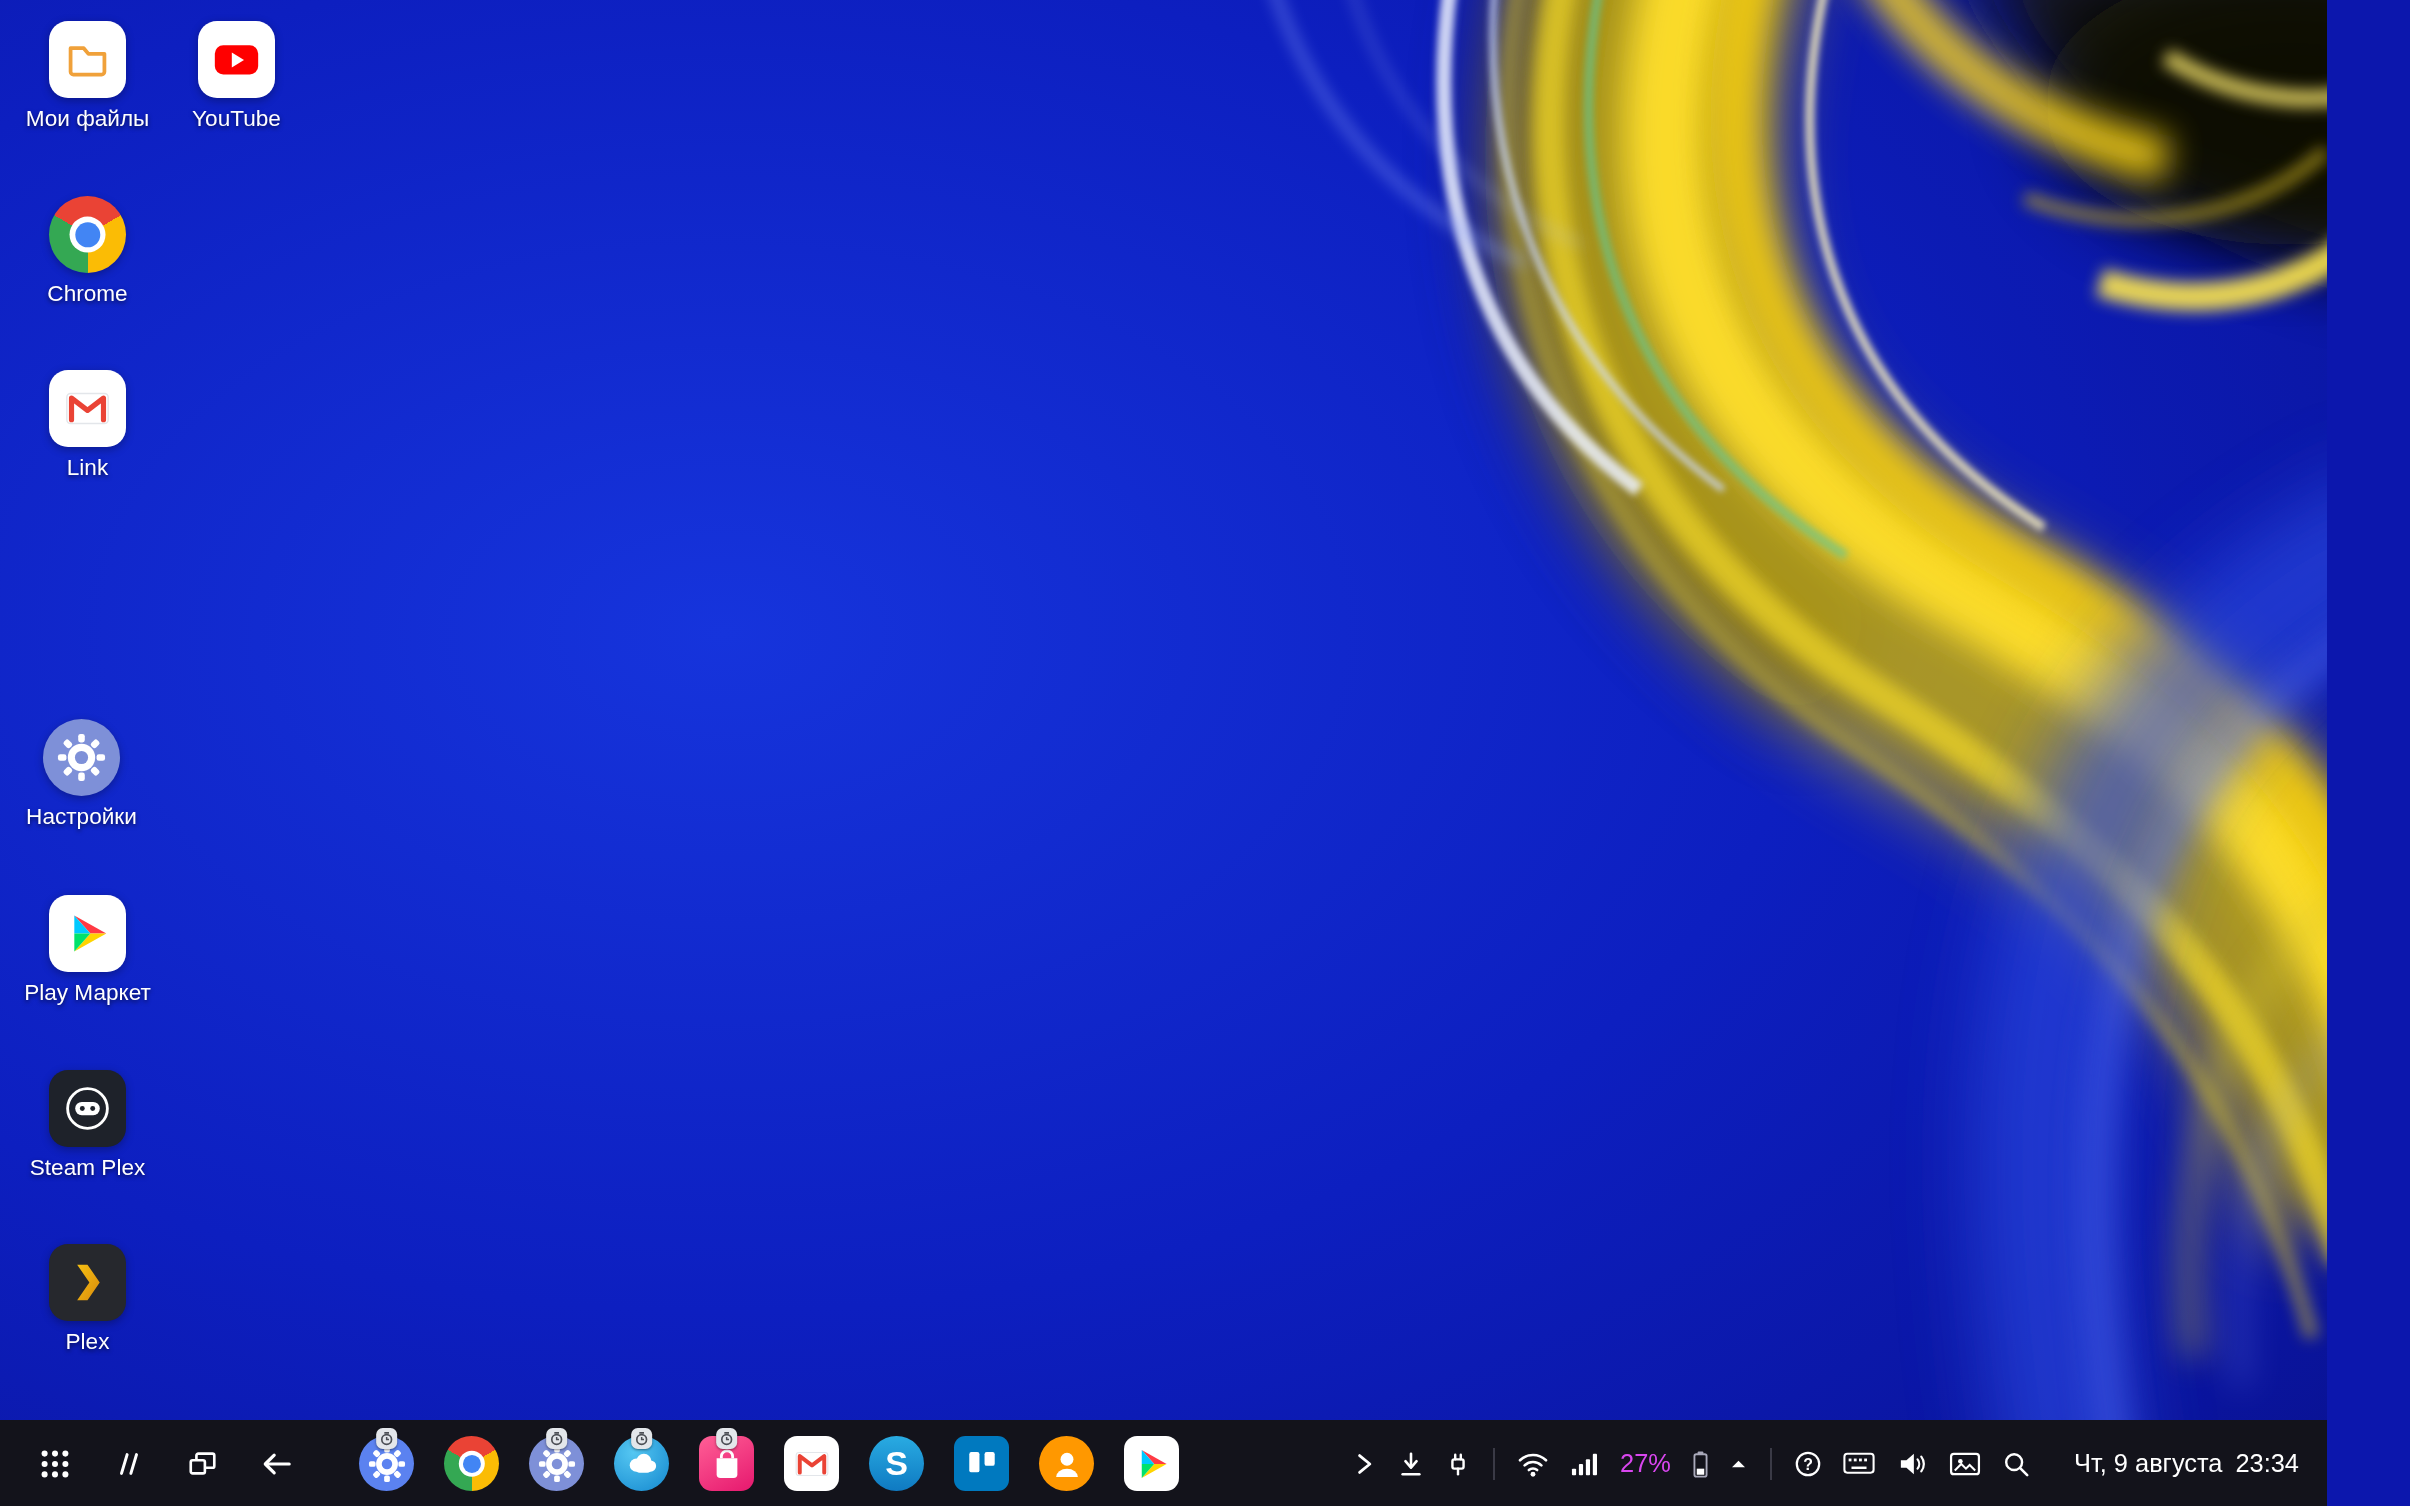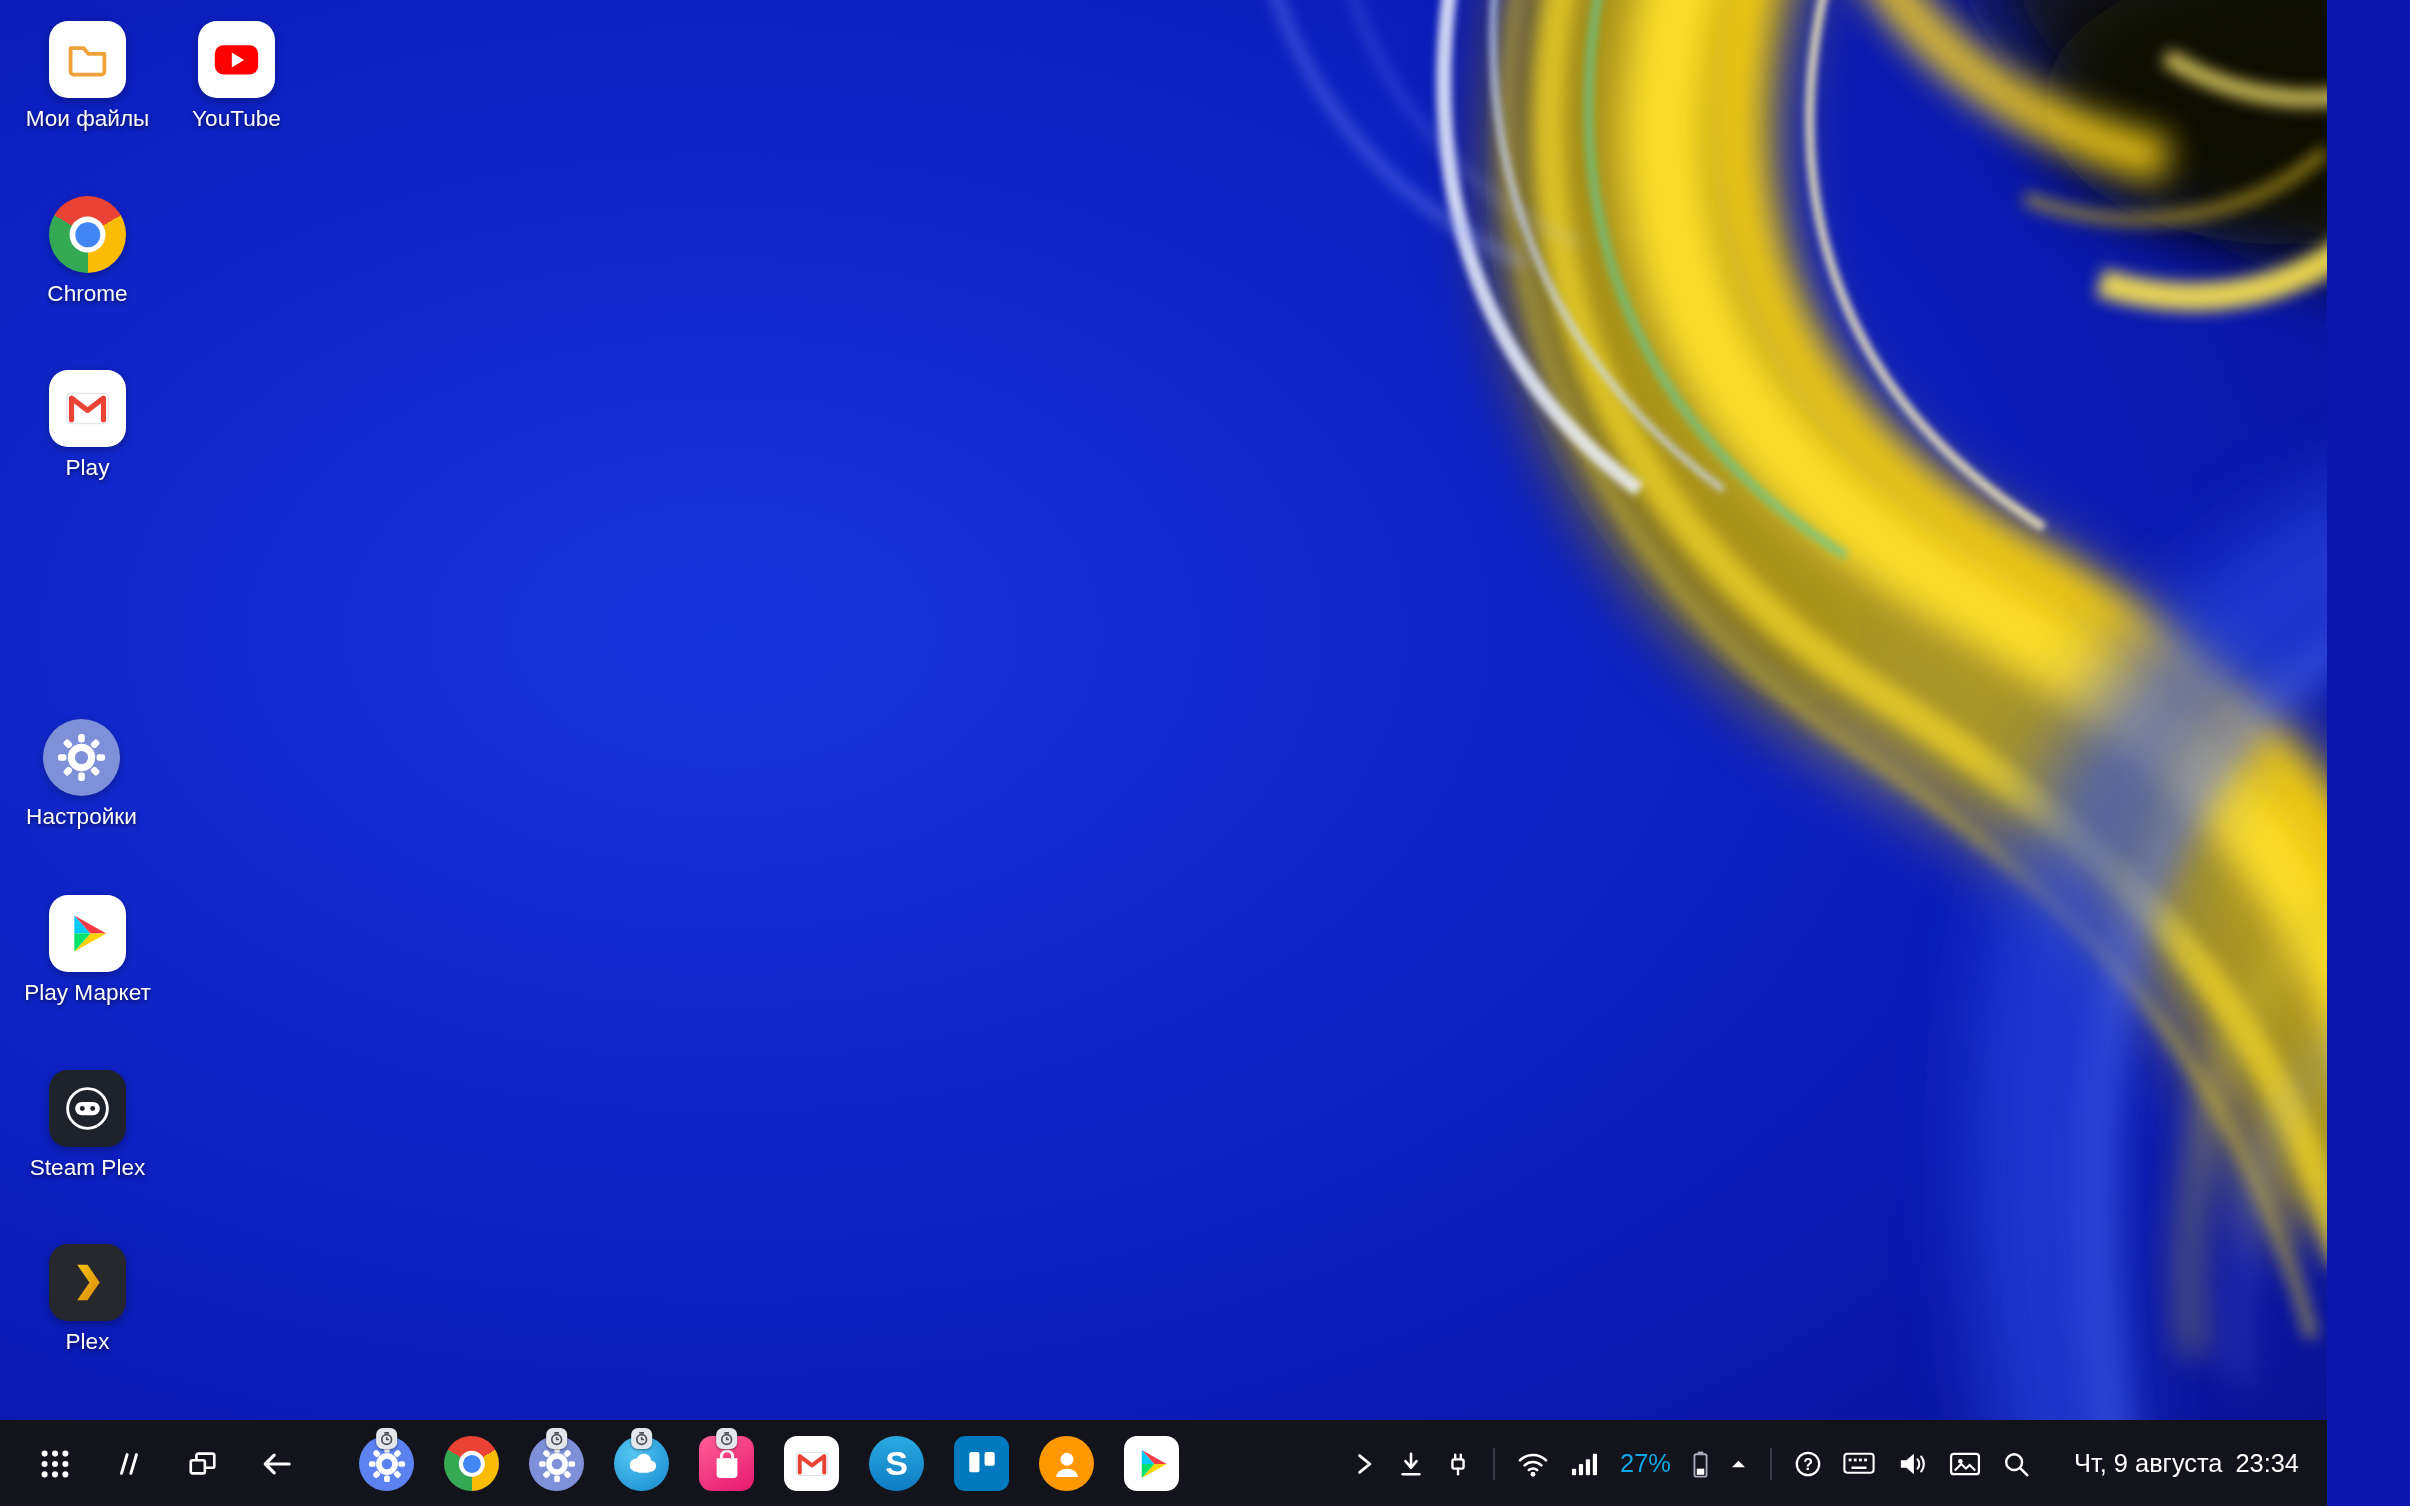--- a/index.html
+++ b/index.html
@@ -36,21 +36,21 @@
   .c-set2{background:#7e90d8}
   .c-cloud{background:radial-gradient(circle at 35% 30%,#55c7f2,#1488cf)}
   .c-store{background:linear-gradient(150deg,#ff5f96,#e6186e);border-radius:13px}
   .c-skype{background:linear-gradient(180deg,#29abe2,#0f7ac2)}
   .c-trello{background:#0079bf;border-radius:11.3px}
   .c-contacts{background:#ff9800}
   .badge{position:absolute;top:-8.5px;left:50%;transform:translateX(-50%);width:21.7px;height:21.7px;background:#e3e6ea;border-radius:6.6px;display:flex;align-items:center;justify-content:center;box-shadow:0 0.9px 2.8px rgba(0,0,0,.45)}
   .tb-tray{margin-left:auto;display:flex;align-items:center;gap:21.7px}
   .tray-btn{background:none;border:none;display:flex;align-items:center;justify-content:center;cursor:pointer;padding:0}
   .tray-ic{display:flex;align-items:center;justify-content:center}
-  .tray-text{color:#0ea5e9;font-size:25.4px}
+  .tray-text{color:#d946ef;font-size:25.4px}
   .sep{width:1.9px;height:32px;background:#3a3a46;flex:none}
   .datetime{color:#fff;font-size:25.4px;white-space:nowrap;display:flex;gap:13px;margin-left:22px;cursor:pointer;background:none;border:none;font-family:"Liberation Sans",sans-serif}
 </style>
 </head>
 <body>
 
 <div class="stage">
 
   <svg class="wallpaper" viewBox="0 0 2560 1600" width="2411" height="1507" preserveAspectRatio="none">
     <defs>
@@ -124,21 +124,21 @@
     <div class="di-label">YouTube</div>
   </div>
 
   <div class="dicon" style="left:14px;top:370px">
     <div class="di-art sq">
       <svg width="47" height="47" viewBox="0 0 50 50">
           <rect x="3" y="9" width="44" height="32" rx="4" fill="#fff" stroke="#e3e6ea" stroke-width="1.5"></rect>
           <path d="M8 37 V14 L25 27 L42 14 V37" fill="none" stroke="#ea4335" stroke-width="5.5" stroke-linecap="round" stroke-linejoin="round"></path>
         </svg>
     </div>
-    <div class="di-label">Play</div>
+    <div class="di-label">Link</div>
   </div>
 
 
   <div class="dicon" style="left:8px;top:719px">
     <div class="di-art rd g-settings">
       <svg width="49" height="49" viewBox="-26 -26 52 52">
           <g fill="#fff">
             <rect x="-3.5" y="-25" width="7" height="9" rx="2.5"></rect>
             <rect x="-3.5" y="-25" width="7" height="9" rx="2.5" transform="rotate(45)"></rect>
             <rect x="-3.5" y="-25" width="7" height="9" rx="2.5" transform="rotate(90)"></rect>

